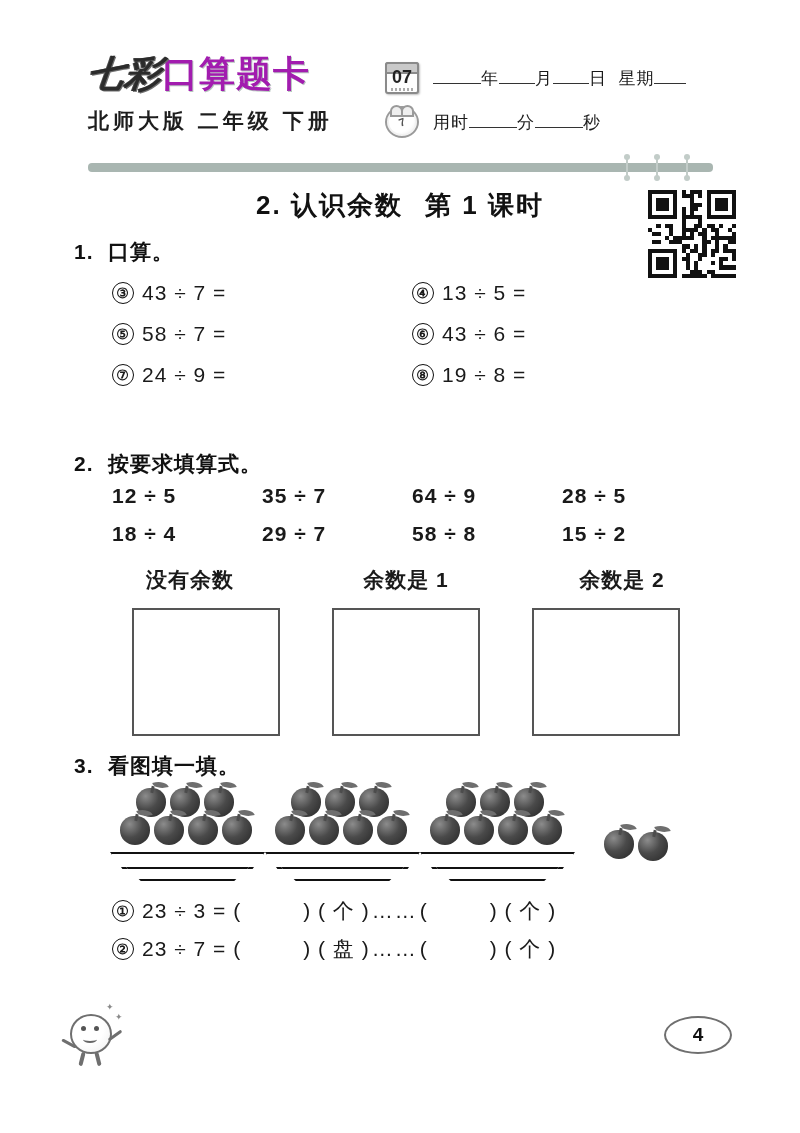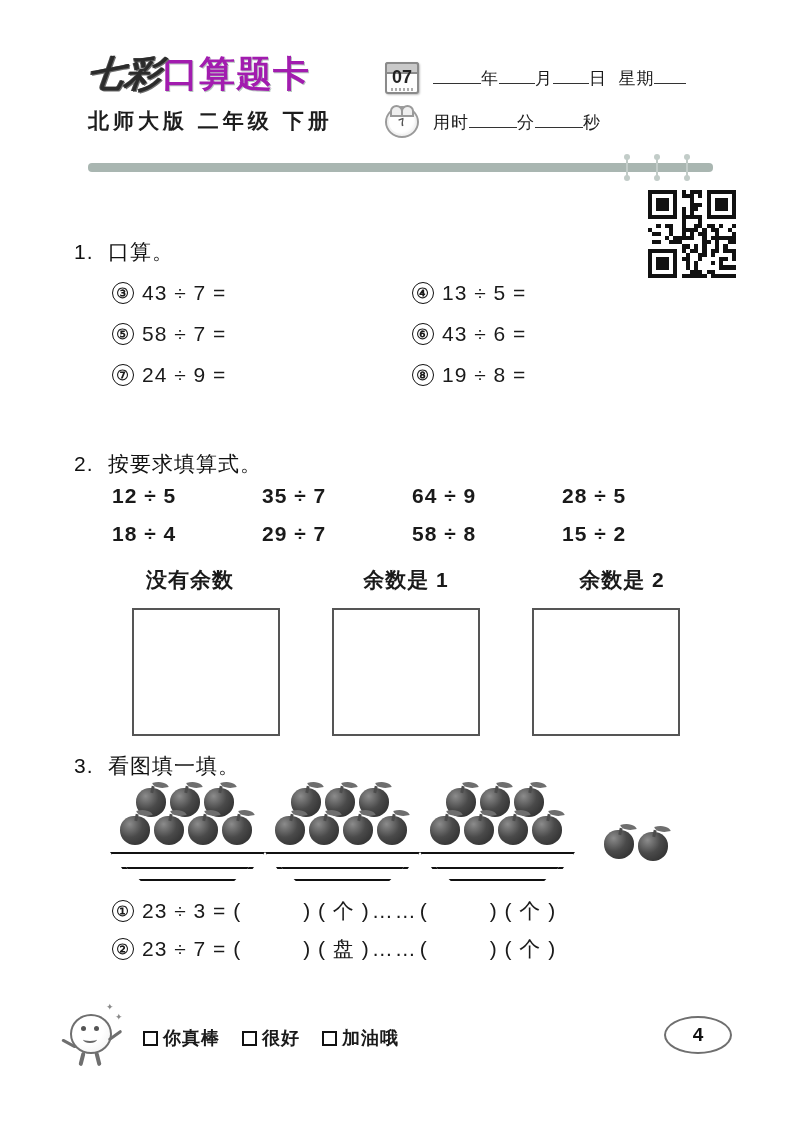--- a/index.html
+++ b/index.html
@@ -111,21 +111,21 @@
     position: absolute; left: 648px; top: 190px; width: 88px; height: 88px;
     background: #fff;
     display: grid; grid-template-columns: repeat(21, 1fr); grid-template-rows: repeat(21, 1fr);
   }
   .qr i { background: transparent; }
   .qr i.on { background: #111; }
 
   
   .ex { position: absolute; left: 74px; width: 660px; }
   .ex-head {
-    font-size: 21px; font-weight: 400; color: #111;
+    font-size: 21px; font-weight: 700; color: #111;
     letter-spacing: 1px; white-space: nowrap;
   }
   .ex-head .num { display: inline-block; width: 34px; }
 
   
   .q1 { position: absolute; left: 112px; top: 272px; width: 600px; }
   .q1-row { display: flex; height: 41px; align-items: center; }
   .q1-cell { width: 300px; font-size: 21px; letter-spacing: 1px; white-space: nowrap; }
   .circ-num {
     display: inline-block; width: 22px; height: 22px; line-height: 20px;
@@ -268,20 +268,24 @@
     </div>
   </div>
 
   <div class="divider">
     <div class="bar"></div>
     <div class="pin" style="left:538px"></div>
     <div class="pin" style="left:568px"></div>
     <div class="pin" style="left:598px"></div>
   </div>
 
+  <div class="lesson-title">
+    <span>2.</span>
+    <span>认识余数</span><span class="sp"></span><span>第 1 课时</span>
+  </div>
 
   <div class="qr">
       <i class="on"></i>
       <i class="on"></i>
       <i class="on"></i>
       <i class="on"></i>
       <i class="on"></i>
       <i class="on"></i>
       <i class="on"></i>
       <i></i>
@@ -898,31 +902,17 @@
       <div class="eye l"></div>
         <div class="eye r"></div>
       <div class="mouth"></div>
       <div class="arm l"></div>
         <div class="arm r"></div>
       <div class="leg l"></div>
         <div class="leg r"></div>
       <div class="spark s1">✦</div>
         <div class="spark s2">✦</div>
     </div>
-    <div class="ratings">
-      <label class="rating">
-          <span class="chk"></span>
-          <span>你真棒</span>
-        </label>
-      <label class="rating">
-          <span class="chk"></span>
-          <span>很好</span>
-        </label>
-      <label class="rating">
-          <span class="chk"></span>
-          <span>加油哦</span>
-        </label>
-    </div>
   </div>
 
   <div class="pagenum">4</div>
 
 </div>
 
 </body></html>

